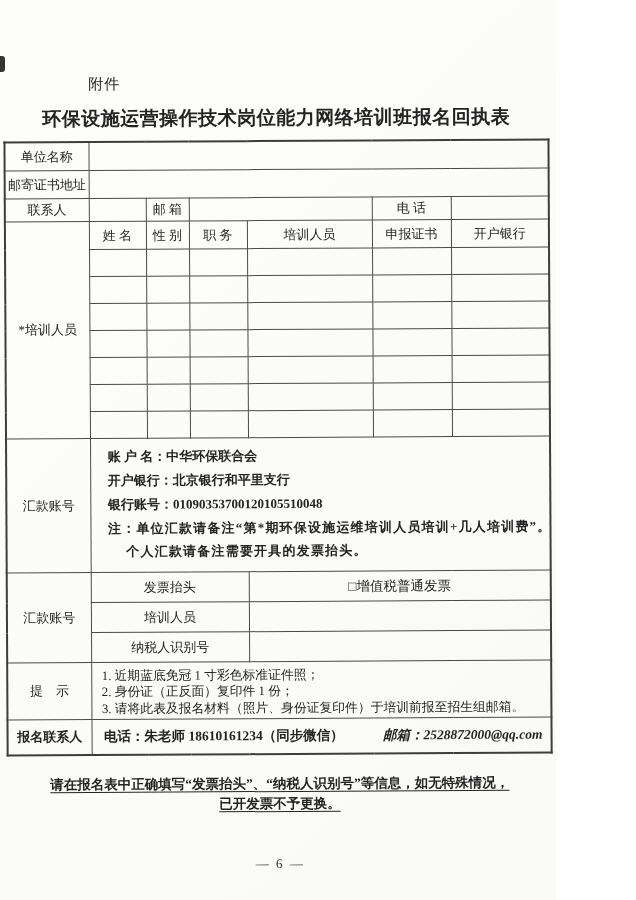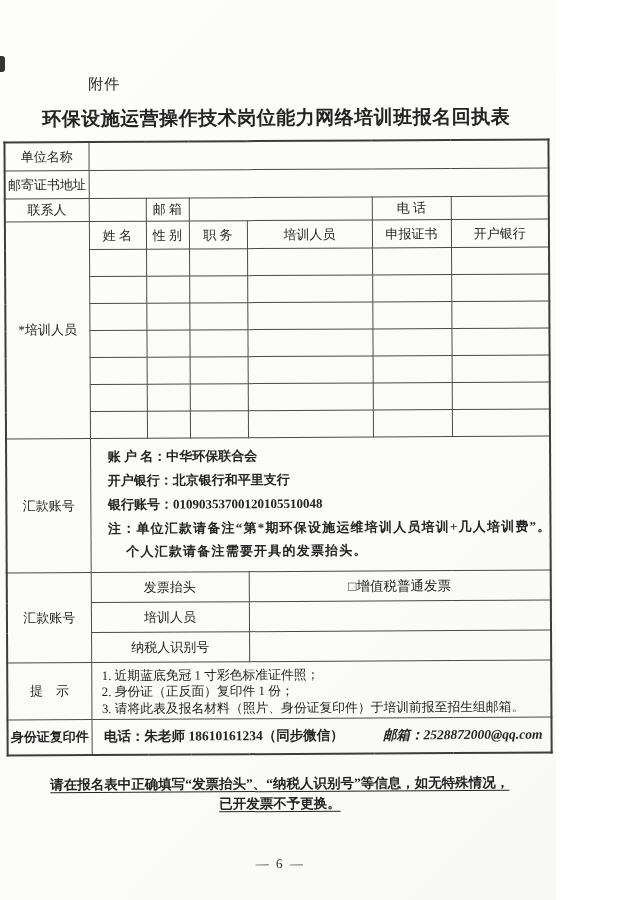--- a/index.html
+++ b/index.html
@@ -240,21 +240,21 @@
       <tr class="r-tips">
         <td class="lbl">提　示</td>
         <td colspan="6" class="tips-cell">
           <div>1. 近期蓝底免冠 1 寸彩色标准证件照；</div>
           <div>2. 身份证（正反面）复印件 1 份；</div>
           <div>3. 请将此表及报名材料（照片、身份证复印件）于培训前报至招生组邮箱。</div>
         </td>
       </tr>
 
       <tr class="r-reg">
-        <td class="lbl bold">身份证复印件</td>
+        <td class="lbl bold">报名联系人</td>
         <td colspan="6" class="reg-cell">
           <span>电话：朱老师 18610161234（同步微信）</span>
           <span class="reg-email">邮箱：2528872000@qq.com</span>
         </td>
       </tr>
     </tbody>
       </table>
 
     <div class="footer-note">
       <div>请在报名表中正确填写“发票抬头”、“纳税人识别号”等信息，如无特殊情况，</div>

